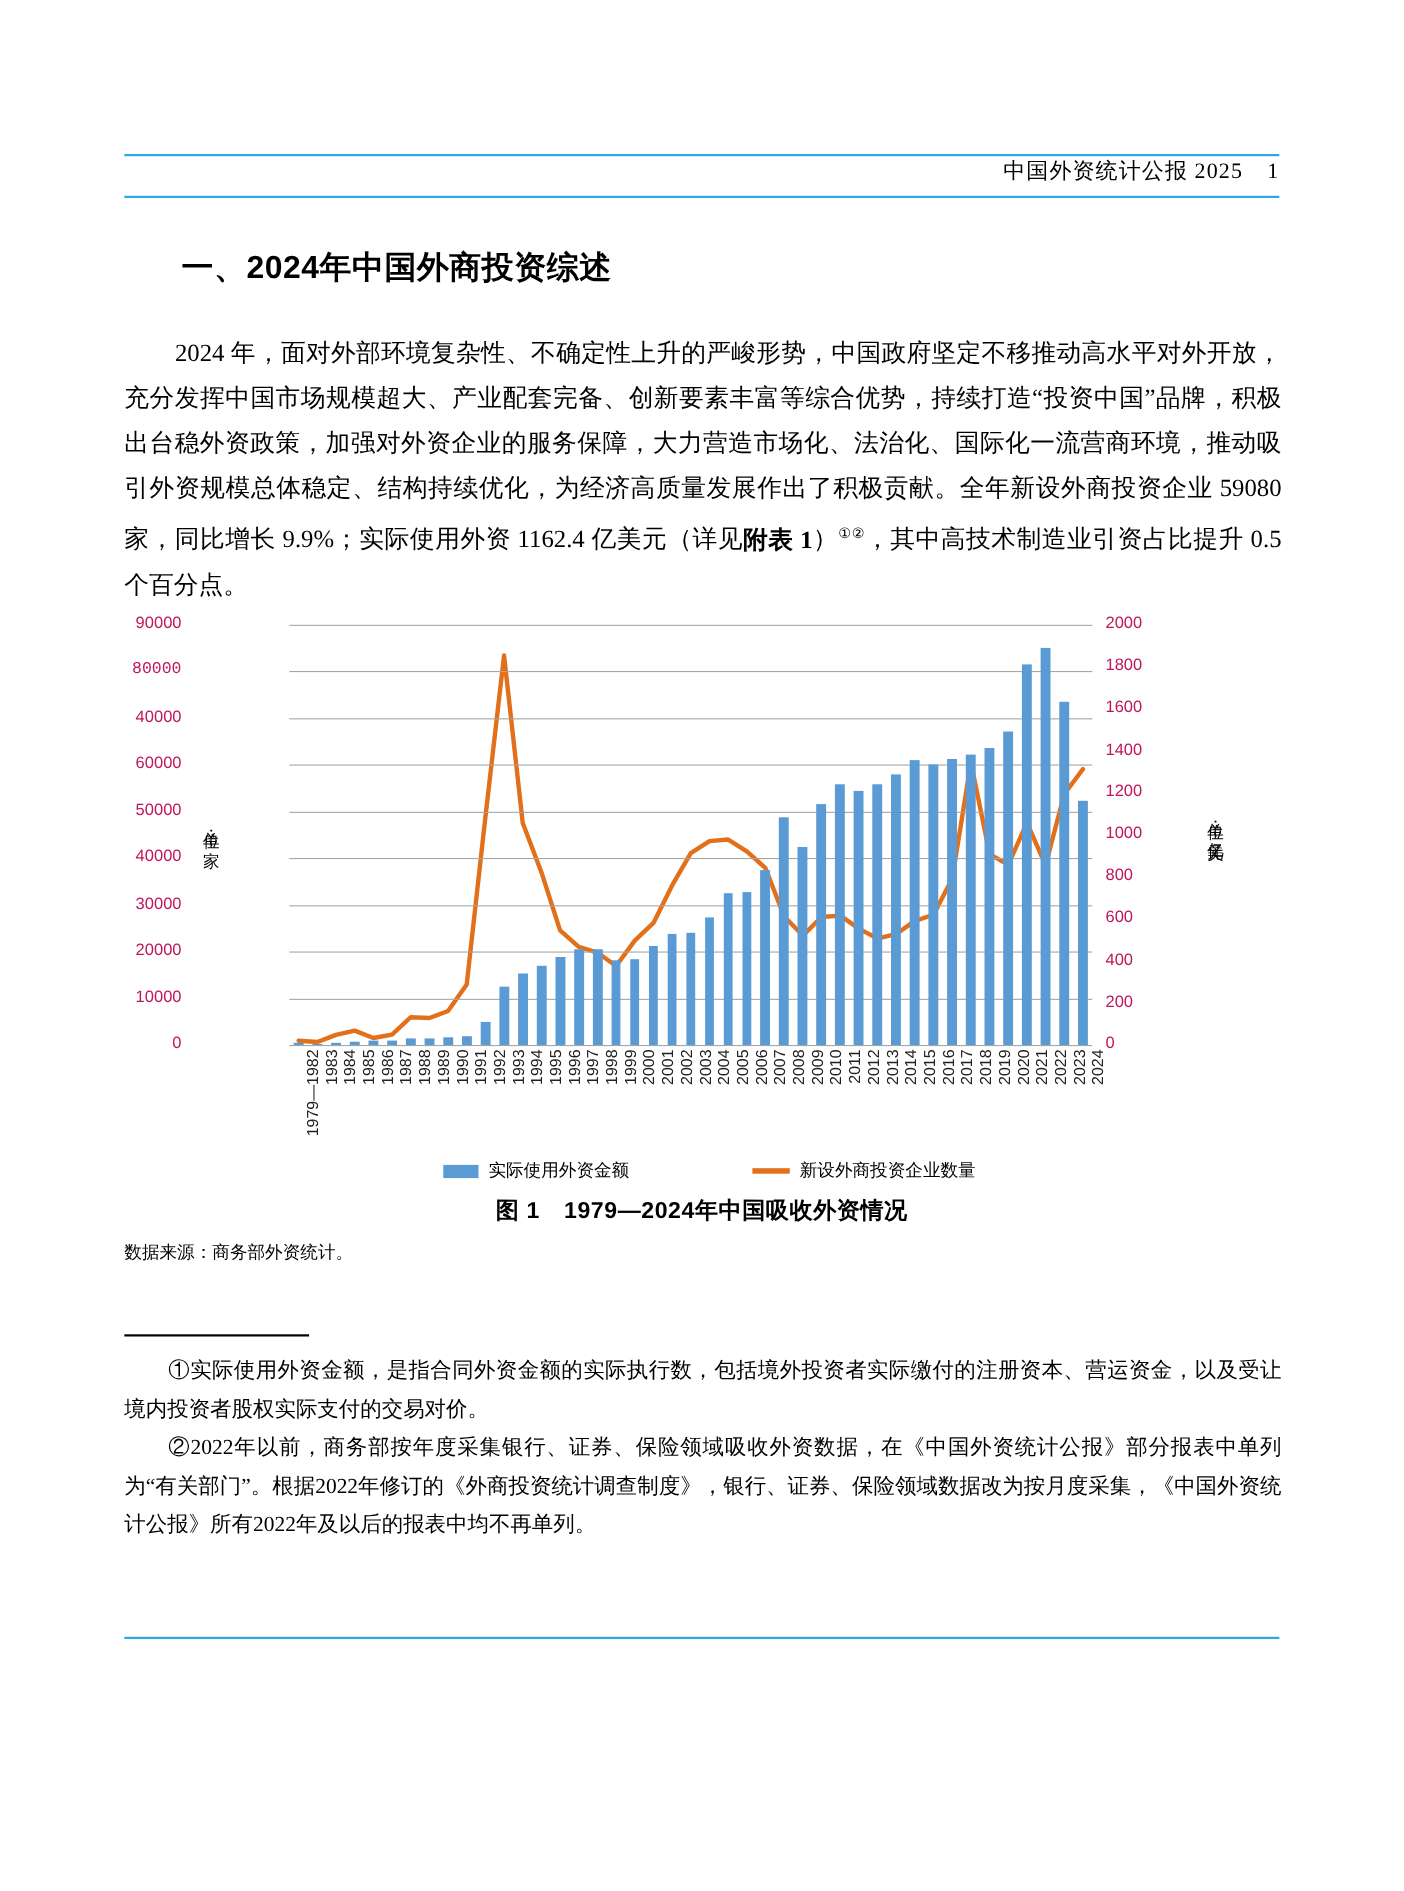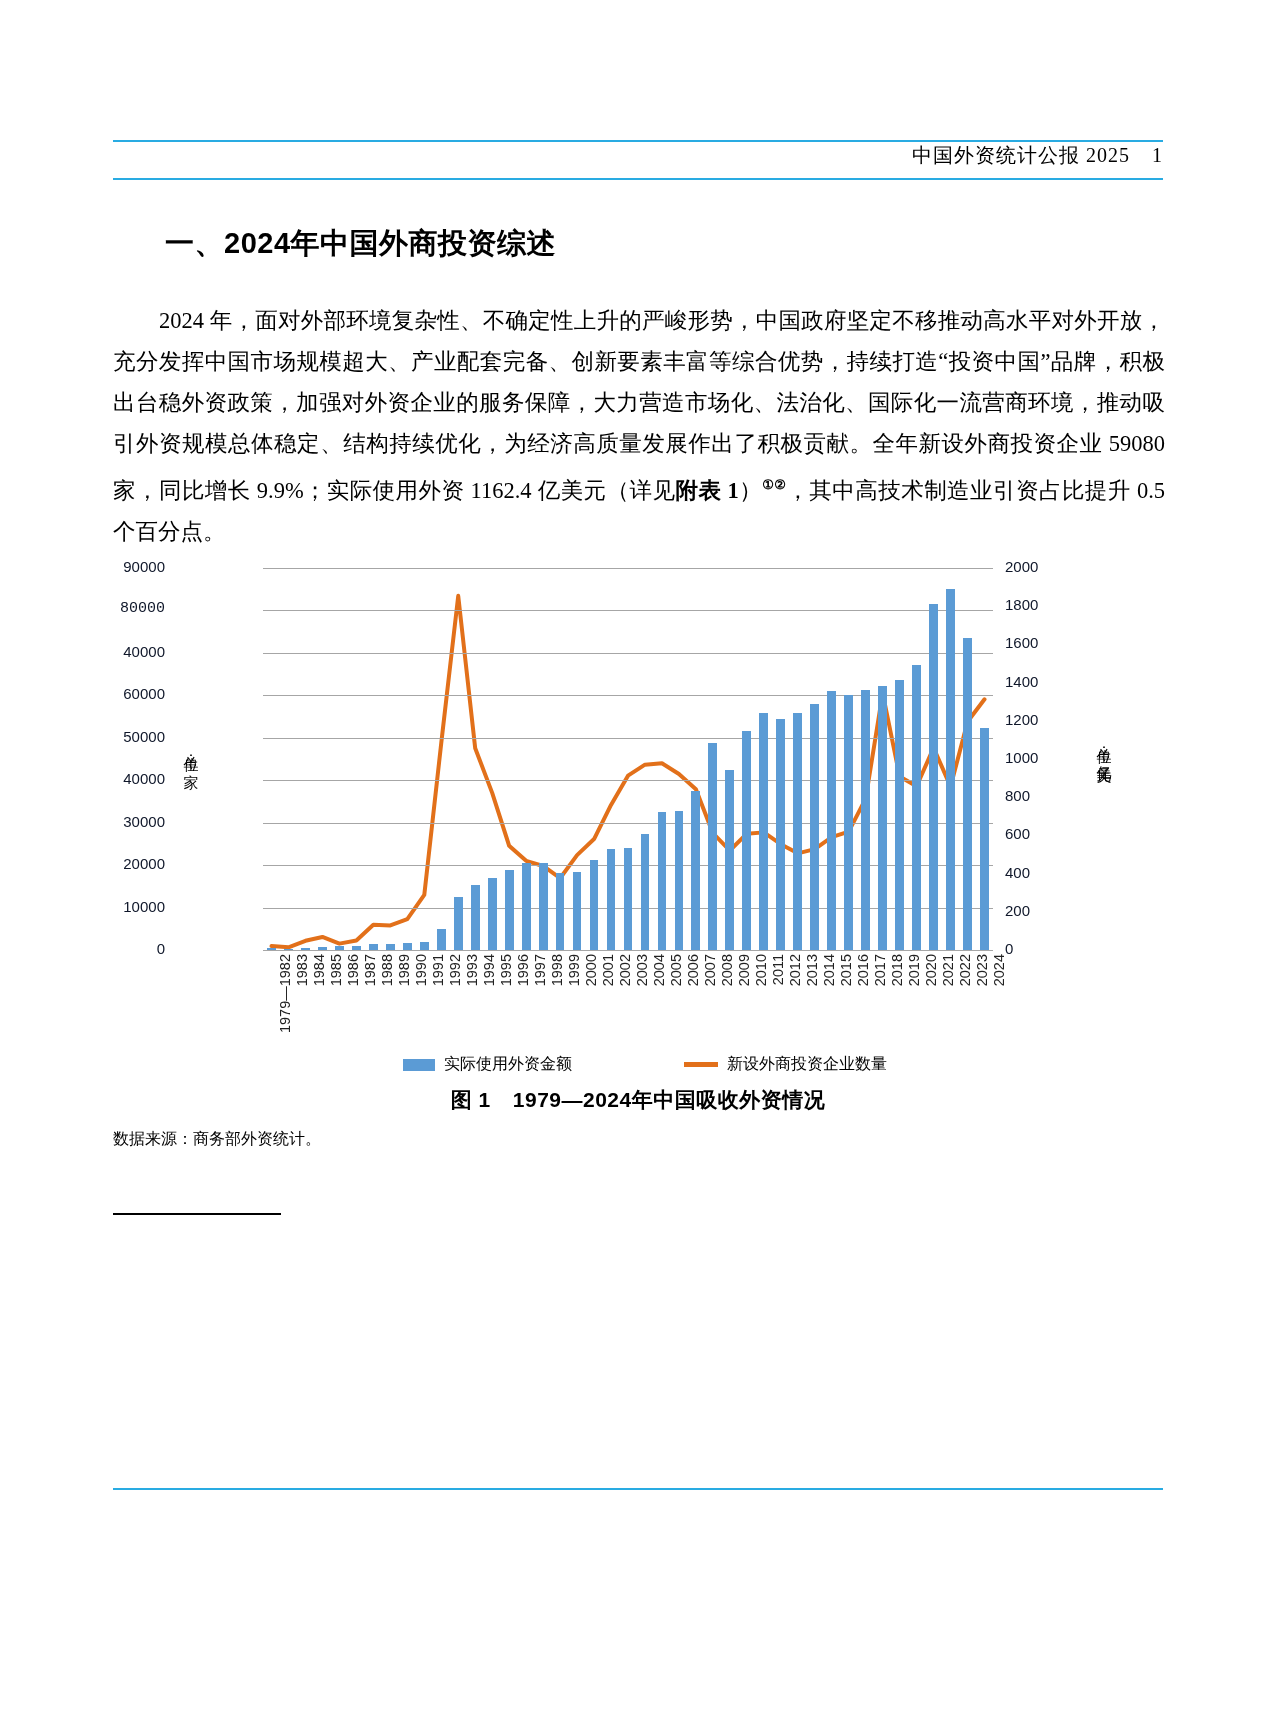--- a/index.html
+++ b/index.html
@@ -71,21 +71,21 @@
     position: absolute;
     left: 113px; top: 300px;
     width: 1052px;
     font-size: 22.5px;
     line-height: 41px;
     text-align: justify;
     text-indent: 46px;
     text-justify: inter-ideograph;
   }
   .body-para b { font-weight: bold; margin-top: 20px; }
-  sup.fn { font-size: 13px; vertical-align: super; font-weight: bold; }
+  sup.fn { font-size: 13px; vertical-align: super; }
 
   
   .chart-wrap {
     position: absolute;
     left: 175px; top: 556px;
     width: 940px; height: 530px;
   }
   .axis-label-left {
     position: absolute;
     left: 6px; top: 188px;
@@ -106,21 +106,21 @@
   }
   .plot {
     position: absolute;
     left: 88px; top: 12px;
     width: 730px; height: 382px;
   }
   .ytick-left, .ytick-right {
     position: absolute;
     font-family: "Liberation Sans", "DejaVu Sans", sans-serif;
     font-size: 15px;
-    color: #0f172a;
+    color: #be185d;
     white-space: nowrap;
   }
   .ytick-left  { text-align: right; width: 68px; }
   .ytick-right { text-align: left;  width: 68px; }
   .gridline {
     position: absolute;
     left: 0; width: 100%;
     height: 1px;
     background: #a6a6a6;
   }
@@ -353,15 +353,19 @@
       <div class="ytick-right" style="left: 830px; top: 40.2px;">1800</div>
       <div class="ytick-right" style="left: 830px; top: 2px;">2000</div>
     </div>
 
   <div class="fig-caption">
     <span>图 1</span><span class="gap"></span><span>1979—2024年中国吸收外资情况</span>
   </div>
   <div class="source-note">数据来源：商务部外资统计。</div>
 
   <div class="fn-rule"></div>
+  <div class="footnotes">
+    <p>①实际使用外资金额，是指合同外资金额的实际执行数，包括境外投资者实际缴付的注册资本、营运资金，以及受让境内投资者股权实际支付的交易对价。</p>
+    <p>②2022年以前，商务部按年度采集银行、证券、保险领域吸收外资数据，在《中国外资统计公报》部分报表中单列为“有关部门”。根据2022年修订的《外商投资统计调查制度》，银行、证券、保险领域数据改为按月度采集，《中国外资统计公报》所有2022年及以后的报表中均不再单列。</p>
+  </div>
 
   <div class="footer-rule"></div>
 </div>
 
 </body></html>

